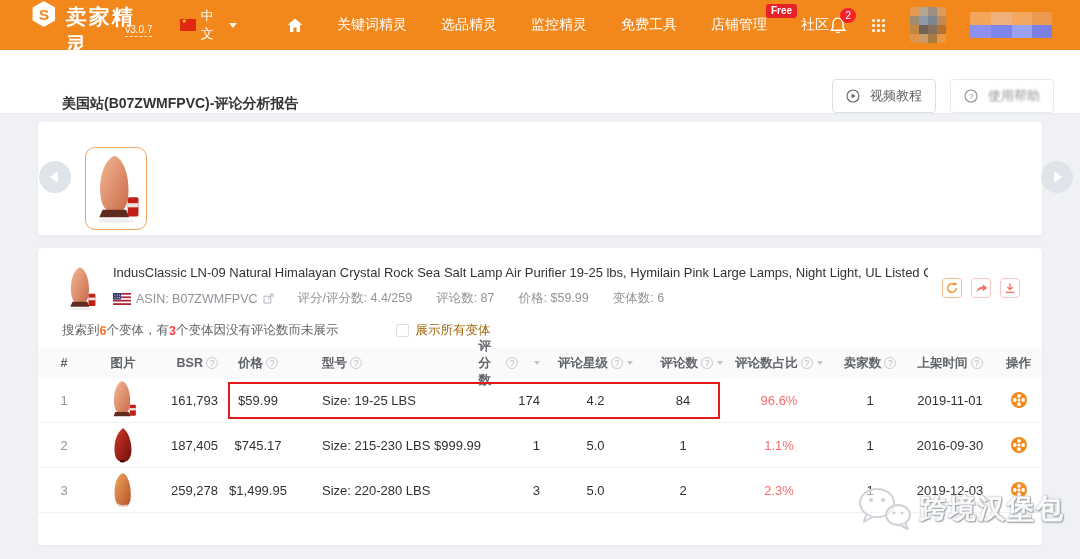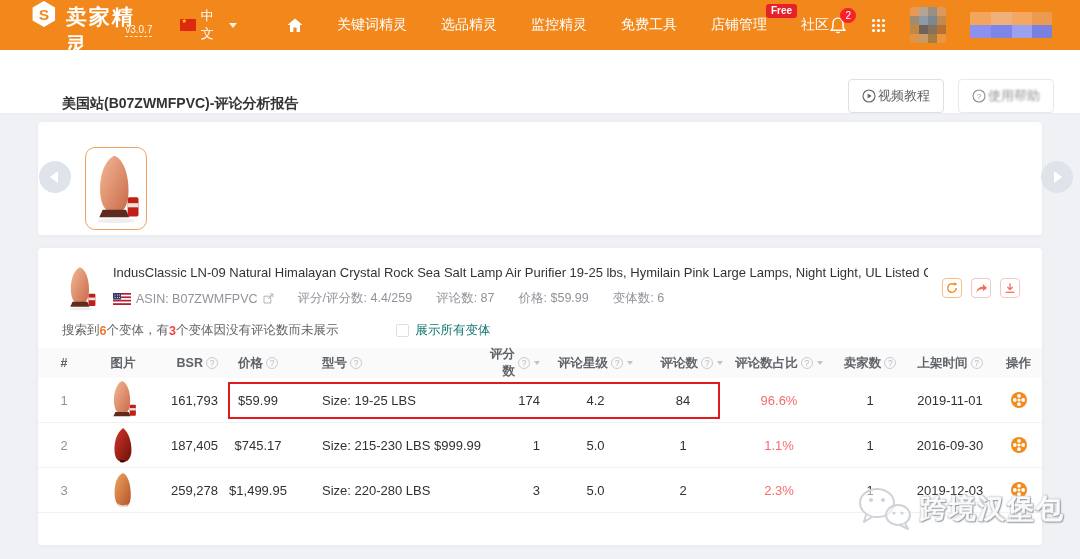--- a/index.html
+++ b/index.html
@@ -22,21 +22,21 @@
   .nav-right { margin-left:auto; display:flex; align-items:center; gap:24px; margin-right:28px; }
   .bell-wrap { position:relative; cursor:pointer; display:flex; }
   .bell-badge { position:absolute; top:-8px; right:-9px; background:#f5222d; color:#fff; border-radius:8px; font-size:10px; line-height:13px; padding:0 4px; border:1px solid #f5222d; }
   .avatar-mosaic { width:36px; height:36px; border-radius:3px; overflow:hidden; cursor:pointer; }
   .name-mosaic { width:82px; height:26px; overflow:hidden; border-radius:2px; cursor:pointer; }
 
   
   .page-header { position:absolute; top:50px; left:0; right:0; height:63px; background:#fff; display:flex; align-items:flex-end; box-shadow:0 1px 2px rgba(0,0,0,.03); }
   .page-title { margin-left:62px; font-size:14px; font-weight:bold; color:#333; }
   .ph-buttons { margin-left:auto; margin-right:26px; display:flex; gap:14px; }
-  .ph-btn { display:flex; align-items:center; gap:2px; border:1px solid #dcdfe6; border-radius:4px; background:#fff; padding:7px 13px; font-size:13px; color:#606266; cursor:pointer; }
+  .ph-btn { display:flex; align-items:center; gap:10px; border:1px solid #dcdfe6; border-radius:4px; background:#fff; padding:7px 13px; font-size:13px; color:#606266; cursor:pointer; }
   .ph-btn.blurred { border-color:#e6e9ee; }
   .ph-btn.blurred .lbl { filter:blur(0.8px); opacity:.7; }
 
   
   .carousel-card { position:absolute; left:38px; right:38px; top:122px; height:113px; background:#fff; border-radius:4px; box-shadow:0 1px 4px rgba(0,0,0,.04); }
   .car-thumb { position:absolute; left:47px; top:25px; width:62px; height:83px; border:1px solid #f0a35e; border-radius:10px; background:#fff; display:flex; align-items:center; justify-content:center; cursor:pointer; }
   .arrow { position:absolute; width:32px; height:32px; border-radius:50%; background:#dfe4ea; border:none; display:flex; align-items:center; justify-content:center; cursor:pointer; z-index:8; }
   .arrow.left  { left:39px;  top:161px; }
   .arrow.right { left:1041px; top:161px; }
   .tri-l { width:0; height:0; border-top:6px solid transparent; border-bottom:6px solid transparent; border-right:8px solid #fff; margin-right:2px; }
@@ -52,33 +52,33 @@
   .meta-asin { display:flex; align-items:center; gap:5px; cursor:pointer; }
   .prod-actions { display:flex; gap:9px; margin-left:14px; margin-top:13px; flex:none; }
   .act-btn { width:20px; height:20px; border-radius:4px; display:flex; align-items:center; justify-content:center; background:#fff; cursor:pointer; padding:0; }
   .act-refresh { border:1px solid #f3c08c; }
   .act-share, .act-download { border:1px solid #f8c3c3; }
 
   .variant-note { position:absolute; left:24px; top:74px; font-size:12.5px; color:#606266; display:flex; align-items:center; }
   .vn-orange { color:#f5762a; font-weight:bold; }
   .vn-red { color:#f53f3f; font-weight:bold; }
   .checkbox { width:13px; height:13px; border:1px solid #dcdfe6; border-radius:2px; margin-left:58px; margin-right:6px; background:#fff; cursor:pointer; flex:none; }
-  .cb-label { color:#0f766e; cursor:pointer;font-family:Liberation Mono, monospace; }
+  .cb-label { color:#a16207; cursor:pointer;font-family:Liberation Mono, monospace; }
 
   
   .v-table { position:absolute; left:0; right:0; top:100px; }
   .t-head { display:flex; height:30px; align-items:center; background:#fafafa; font-size:12.5px; color:#5f6368; font-weight:bold; }
   .t-head .cell { display:flex; align-items:center; }
   .t-row { display:flex; height:45px; align-items:center; font-size:13px; color:#303133; border-bottom:1px solid #f0f1f3; }
   .c1 { width:52px; text-align:center; justify-content:center; }
   .c2 { width:66px; display:flex; justify-content:center; }
   .c3 { width:62px; text-align:right; justify-content:flex-end; }
   .c4 { width:80px; text-align:center; justify-content:center; }
   .c5 { width:190px; text-align:left; padding-left:24px; justify-content:flex-start; }
-  .c6 { width:60px; text-align:right; padding-right:8px; justify-content:flex-end; }
+  .c6 { width:60px; text-align:right; padding-right:8px; justify-content:flex-end;gap:12px; }
   .c7 { width:95px; text-align:center; justify-content:center; }
   .c8 { width:80px; text-align:center; justify-content:flex-end; }
   .c9 { width:112px; text-align:center; justify-content:center; }
   .c10 { width:70px; text-align:center; justify-content:center; }
   .c11 { width:90px; text-align:center; justify-content:center; }
   .c12 { width:47px; display:flex; justify-content:center; }
   .row-idx { color:#909399; }
   .pct { color:#f56c6c; }
   .qmark { display:inline-block; width:12px; height:12px; line-height:10px; border:1px solid #c8ccd4; border-radius:50%; font-size:8.5px; color:#b4b9c2; text-align:center; margin-left:3px; font-weight:normal; flex:none; }
   .sort-caret { width:0; height:0; border-left:3.5px solid transparent; border-right:3.5px solid transparent; border-top:4.5px solid #c0c4cc; margin-left:4px; cursor:pointer; }

